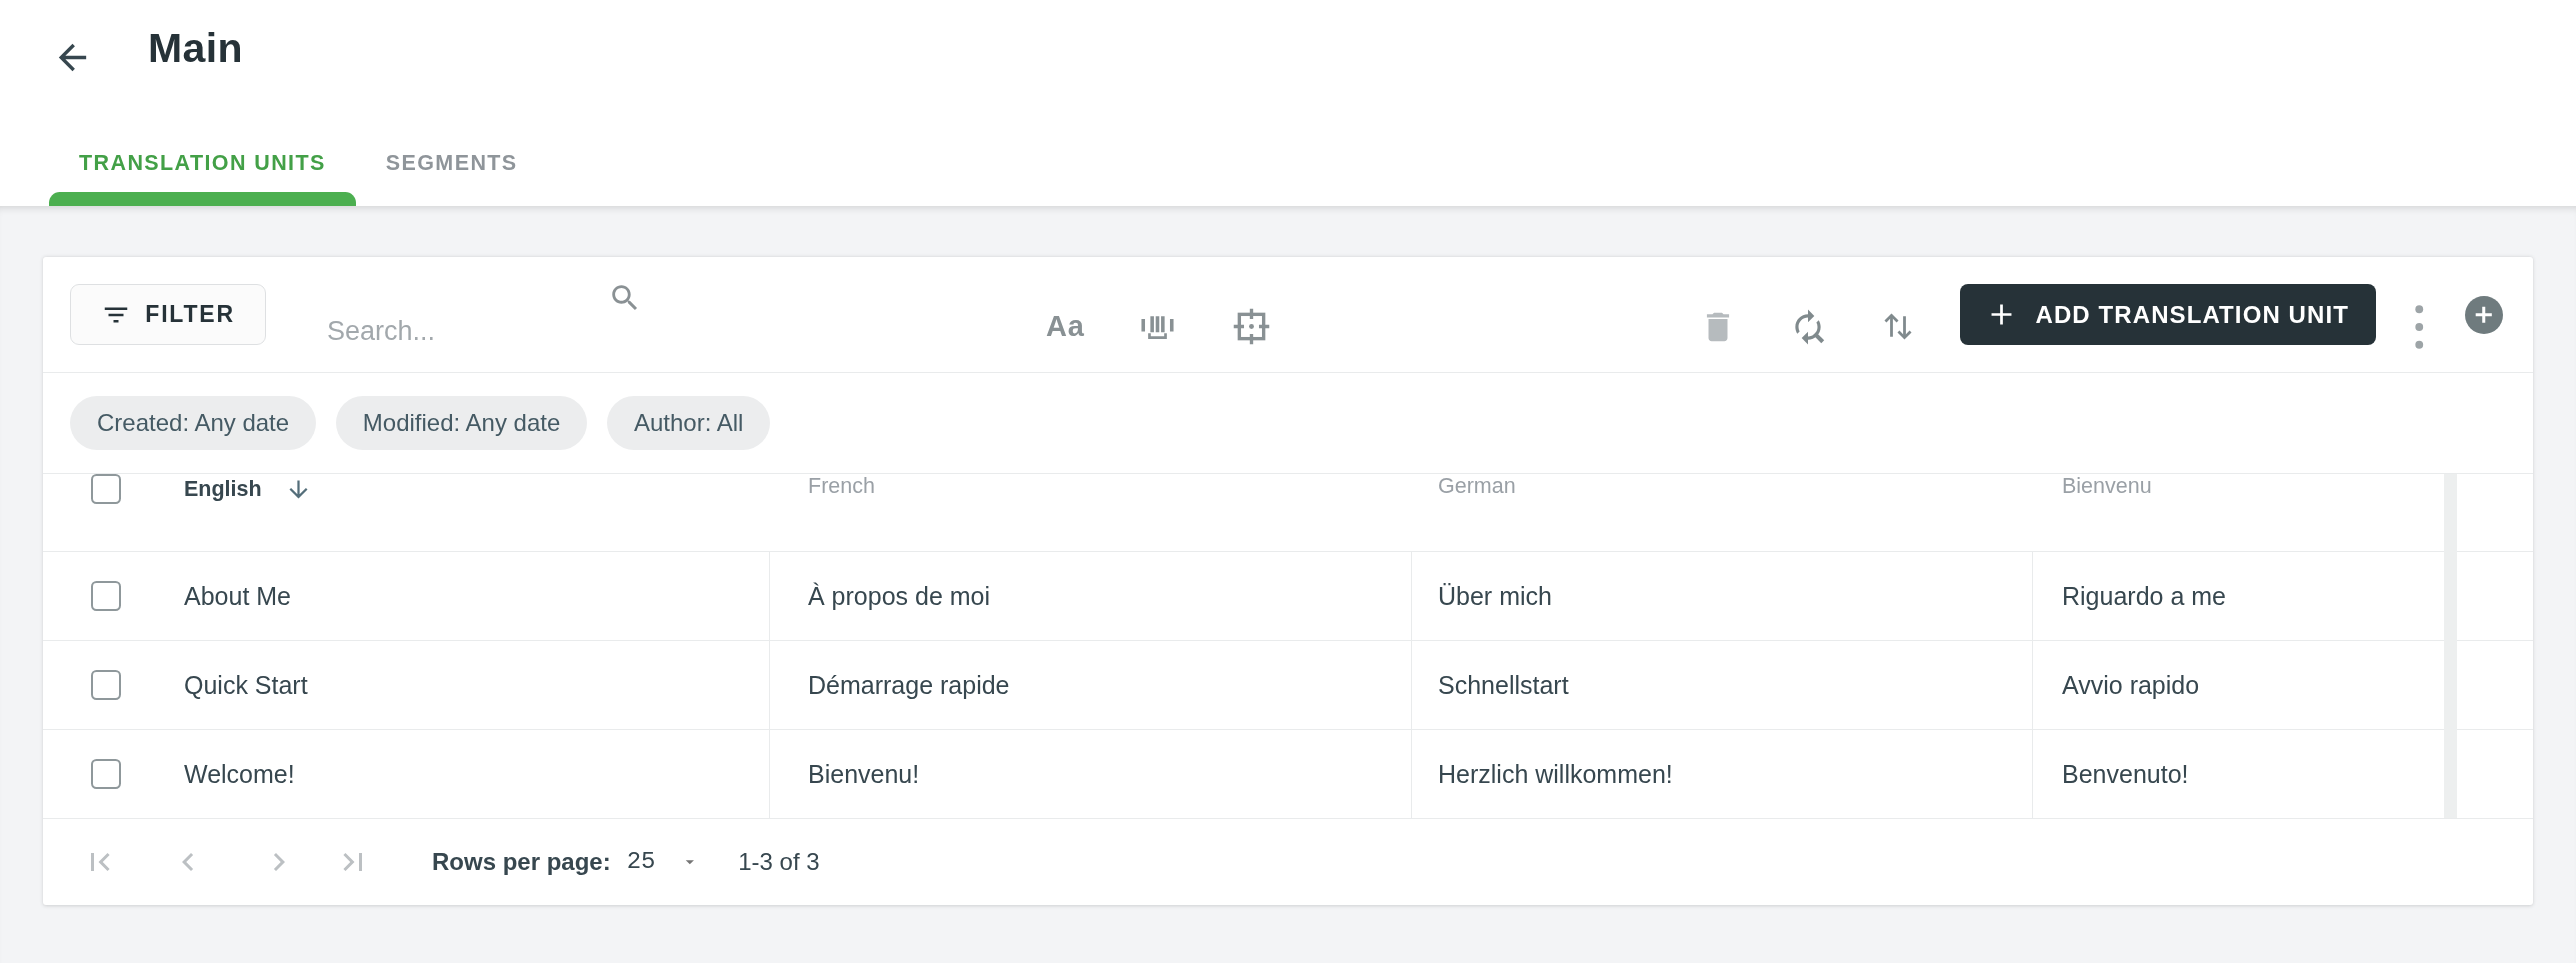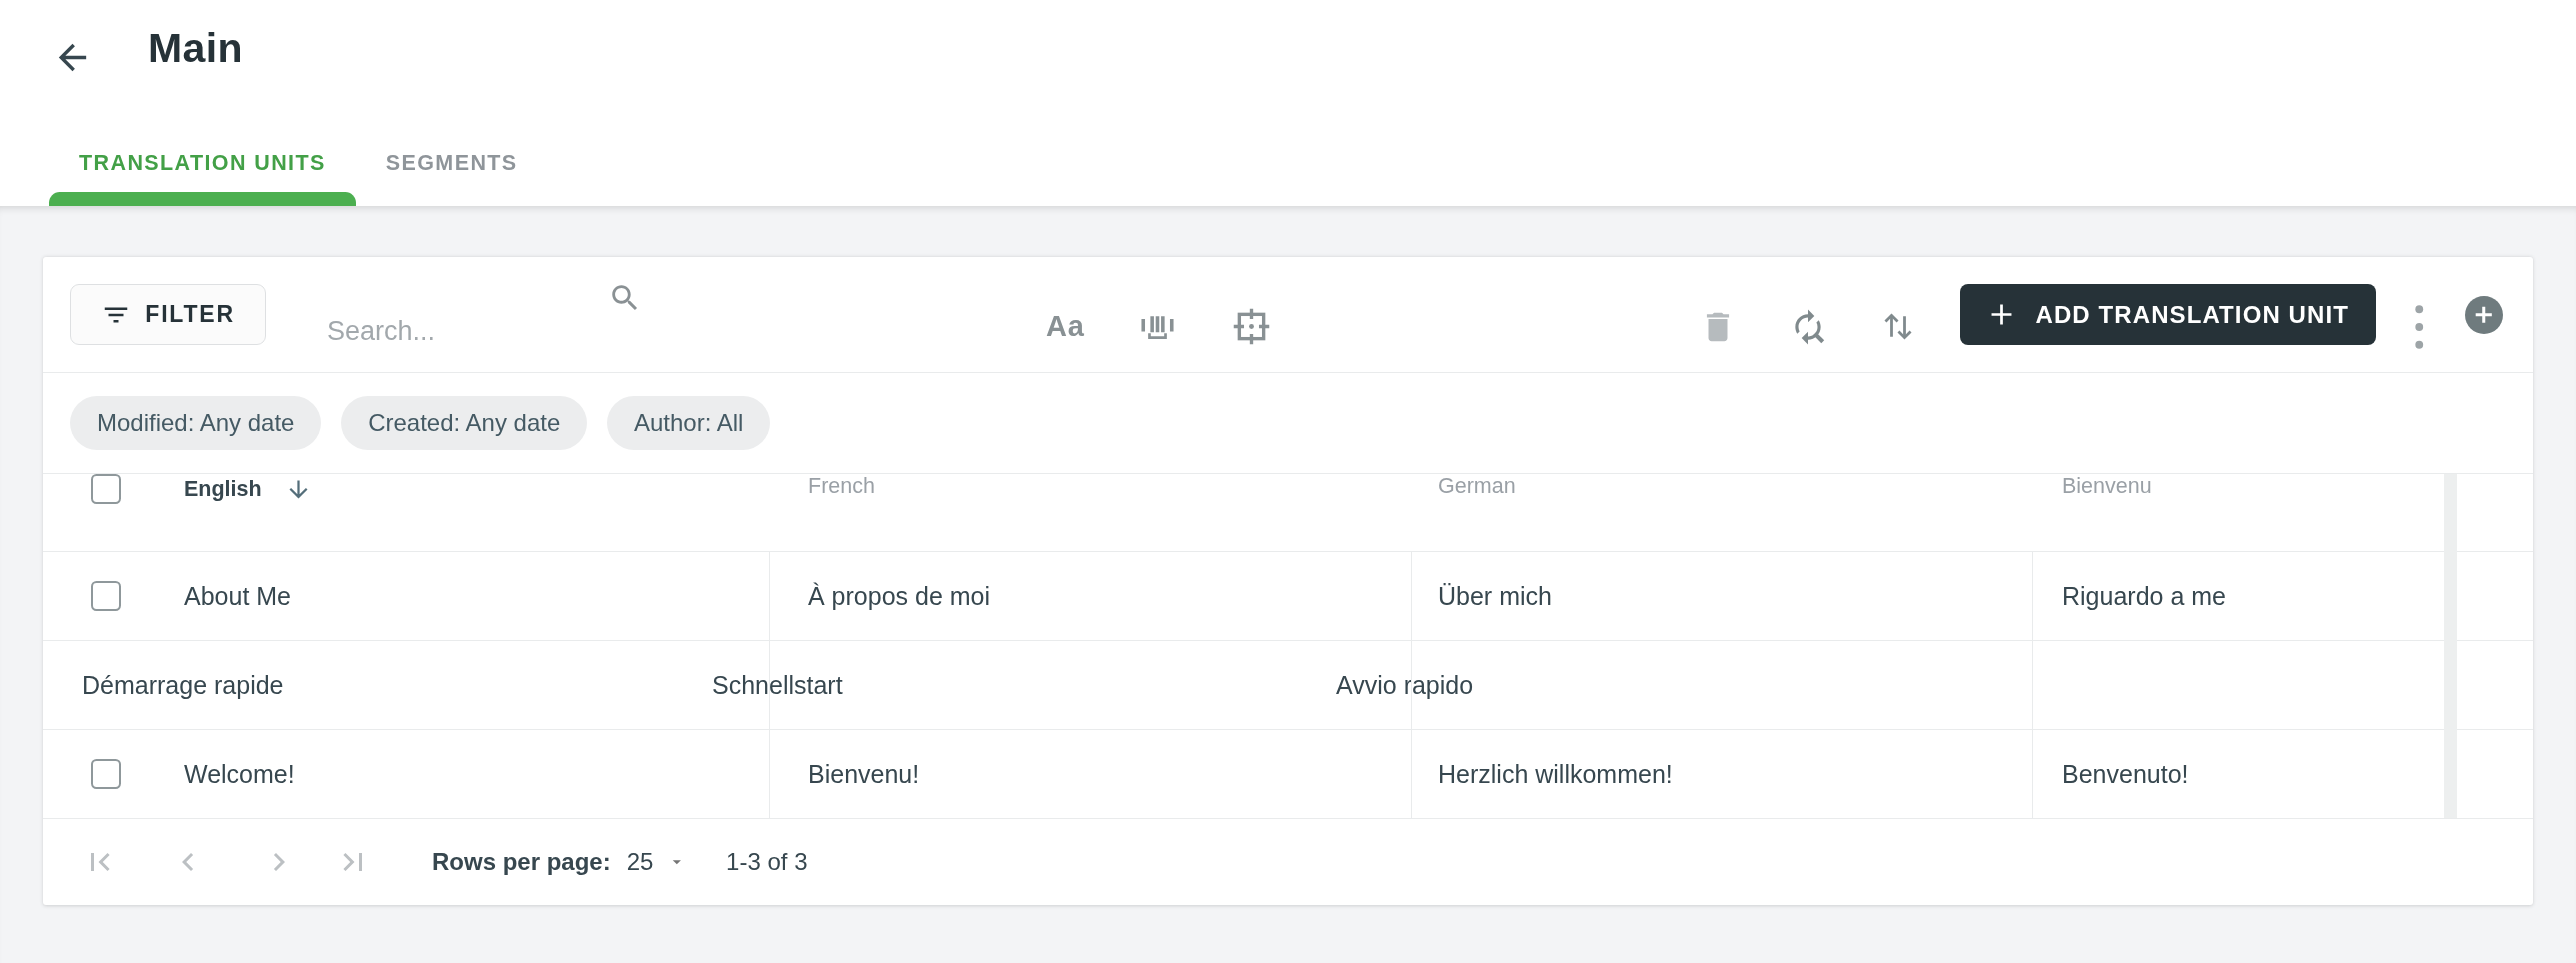--- a/index.html
+++ b/index.html
@@ -76,22 +76,22 @@
   .strip{position:absolute;top:0;left:2401px;width:13.4px;height:344px;background:#EDEFEF;}
 
   
   .pager{height:85px;display:flex;align-items:center;padding-left:39px;}
   .pg-btn{width:36px;height:36px;border:none;background:transparent;padding:0;cursor:pointer;
     display:flex;align-items:center;justify-content:center;}
   .pg-btn + .pg-btn{margin-left:52px;}
   .pg-btn.next{margin-left:55px;}
   .pg-btn.last{margin-left:38px;}
   .rpp-label{margin-left:61px;font-size:24px;font-weight:700;color:var(--text);}
-  .rpp-select{margin-left:16px;display:flex;align-items:center;gap:14px;border:none;background:transparent;
-    cursor:pointer;font-family:Liberation Sans, sans-serif;padding:0;}
+  .rpp-select{margin-left:16px;display:flex;align-items:center;gap:24px;border:none;background:transparent;
+    cursor:pointer;font-family:Liberation Mono, monospace;padding:0;}
   .rpp-value{font-size:24px;color:var(--text);}
   .range{margin-left:39px;font-size:24px;color:var(--text);}
 </style>
 </head>
 <body>
 
 <div class="screen">
 
   <div class="topbar">
     <button class="back-btn">
@@ -197,24 +197,24 @@
 
         <button class="plus-circle">
           <svg width="21.5" height="21.5" viewBox="0 0 24 24" fill="none" stroke="#FFFFFF" stroke-width="3.4">
               <path d="M12 3 V21 M3 12 H21"></path>
             </svg>
         </button>
       </div>
 
       <div class="chips">
         <button class="chip">
+          <span>Created: Any date</span>
+        </button>
+        <button class="chip">
           <span>Modified: Any date</span>
-        </button>
-        <button class="chip">
-          <span>Created: Any date</span>
         </button>
         <button class="chip">
           <span>Author: All</span>
         </button>
       </div>
 
       <div class="table">
         <div class="thead">
           <div class="c-first">
             <span class="cb"></span>
@@ -238,20 +238,24 @@
           <div class="c-first">
             <span class="cb"></span>
             <span class="cell-text">About Me</span>
           </div>
           <div class="c-fr"><span class="cell-text">À propos de moi</span></div>
           <div class="c-de"><span class="cell-text">Über mich</span></div>
           <div class="c-it"><span class="cell-text">Riguardo a me</span></div>
         </div>
 
         <div class="trow">
+          <div class="c-first">
+            <span class="cb"></span>
+            <span class="cell-text">Quick Start</span>
+          </div>
           <div class="c-fr"><span class="cell-text">Démarrage rapide</span></div>
           <div class="c-de"><span class="cell-text">Schnellstart</span></div>
           <div class="c-it"><span class="cell-text">Avvio rapido</span></div>
         </div>
 
         <div class="trow">
           <div class="c-first">
             <span class="cb"></span>
             <span class="cell-text">Welcome!</span>
           </div>

